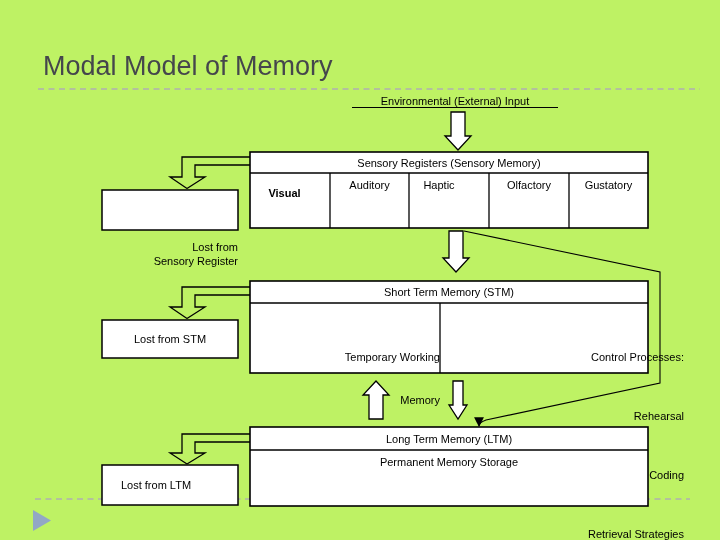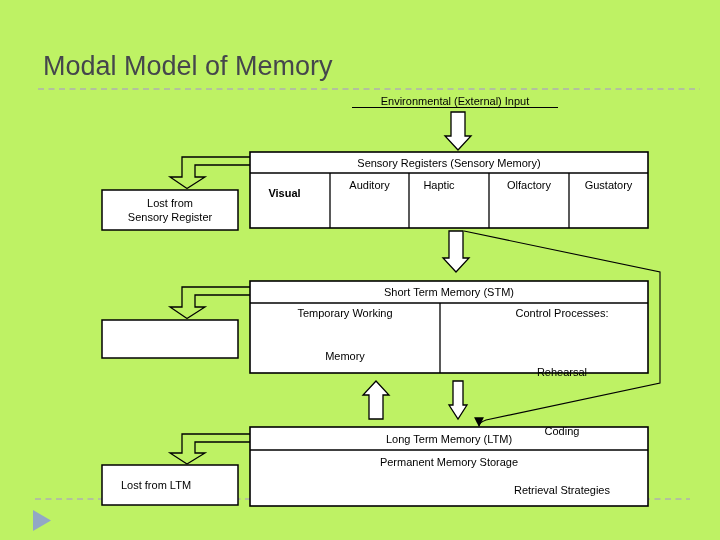--- a/index.html
+++ b/index.html
@@ -20,22 +20,23 @@
     line-height:14px;
   }
   .center-box{
     display:flex;
     align-items:center;
     justify-content:center;
   }
   .col-lines{
     display:flex;
     flex-direction:column;
-    align-items:center;
+    align-items:flex-end;
     justify-content:flex-start;
+    margin-top:44px;
   }
   #title{
     position:absolute;
     left:43px;top:51px;
     font-size:27px;
     line-height:30px;
     color:#45464c;
     text-align:left;
     white-space:nowrap;
   }
@@ -135,20 +136,21 @@
     <div>Memory</div>
   </div>
 
   <div class="txt col-lines lh15" style="left:440px;top:306px;width:244px;gap:44px;">
     <div>Control Processes:</div>
     <div>Rehearsal</div>
     <div>Coding</div>
     <div>Retrieval Strategies</div>
   </div>
 
+  <div class="txt center-box" style="left:102px;top:320px;width:136px;height:38px;">Lost from STM</div>
 
   <div class="txt" style="left:250px;top:455px;width:398px;">Permanent Memory Storage</div>
 
   <div class="txt center-box" style="left:250px;top:428px;width:398px;height:21px;">Long Term Memory (LTM)</div>
 
   <div class="txt center-box" style="left:102px;top:465px;width:108px;height:40px;">Lost from LTM</div>
 
 </div>
 
 </body></html>

